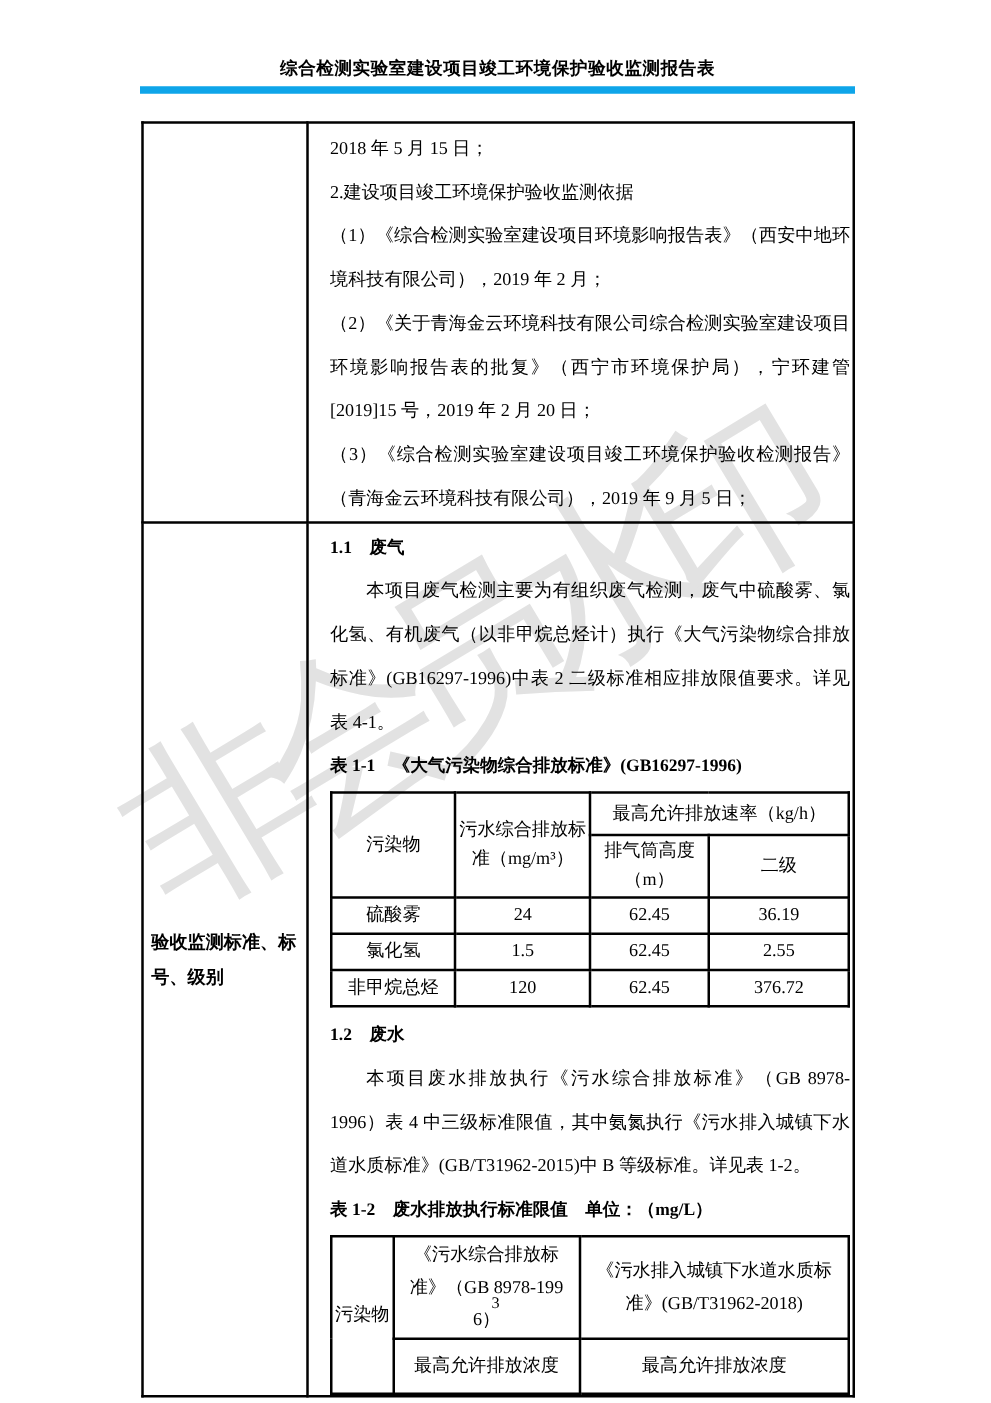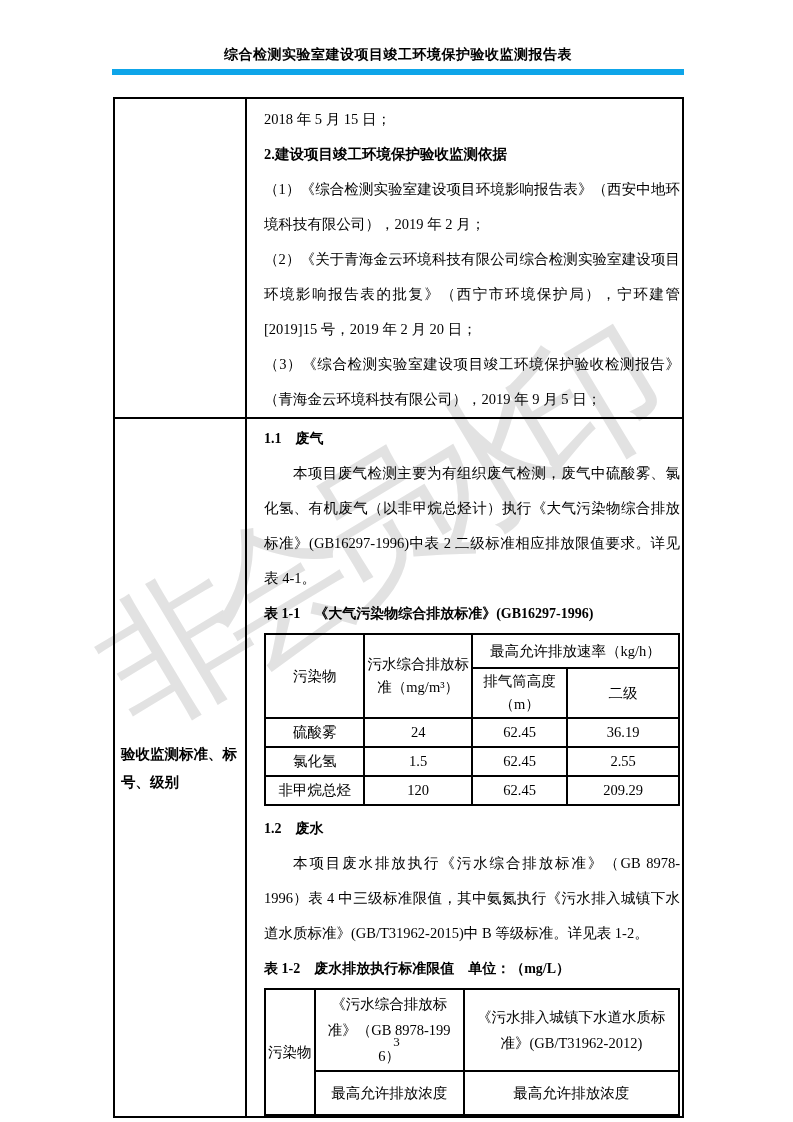--- a/index.html
+++ b/index.html
@@ -61,21 +61,21 @@
     line-height:28px;
     font-weight:bold;
   }
   .content-cell{
     padding:2px 2px 0 17px;
     font-size:14.5px;
     overflow:hidden;
   }
   .content-cell p{margin:0;line-height:35px;text-align:justify;}
   .row1-cell{padding-top:3px;}
-  .bold{font-weight:bold;}
+  .bold{font-weight:normal;}
   .sec-heading{
     font-weight:bold;
     font-size:14px;
     line-height:24px;
     margin:2px 0 0 0;
     text-align:left;
   }
   .indent{text-indent:2em;}
   .tbl-title{
     margin:2px 0 0 0;
@@ -183,40 +183,40 @@
               <tr class="dr">
                 <td>氯化氢</td>
                 <td>1.5</td>
                 <td>62.45</td>
                 <td>2.55</td>
               </tr>
               <tr class="dr">
                 <td>非甲烷总烃</td>
                 <td>120</td>
                 <td>62.45</td>
-                <td>209.29</td>
+                <td>376.72</td>
               </tr>
             </tbody>
           </table>
 
           <p class="sec-heading" style="margin-top:5px;">1.2　废水</p>
           <p class="indent">本项目废水排放执行《污水综合排放标准》（GB 8978-1996）表 4 中三级标准限值，其中氨氮执行《污水排入城镇下水道水质标准》(GB/T31962-2015)中 B 等级标准。详见表 1-2。</p>
 
           <p class="tbl-title">表 1-2　废水排放执行标准限值　单位：（mg/L）</p>
           <table class="inner t12">
             <colgroup>
                 <col class="c1">
                 <col class="c2">
                 <col class="c3">
               </colgroup>
             <tbody>
               <tr class="hr1">
                 <td rowspan="2">污染物</td>
                 <td>《污水综合排放标准》（GB 8978-1996）</td>
-                <td>《污水排入城镇下水道水质标准》(GB/T31962-2012)</td>
+                <td>《污水排入城镇下水道水质标准》(GB/T31962-2018)</td>
               </tr>
               <tr class="hr2">
                 <td>最高允许排放浓度</td>
                 <td>最高允许排放浓度</td>
               </tr>
             </tbody>
           </table>
 
         </td>
       </tr>

